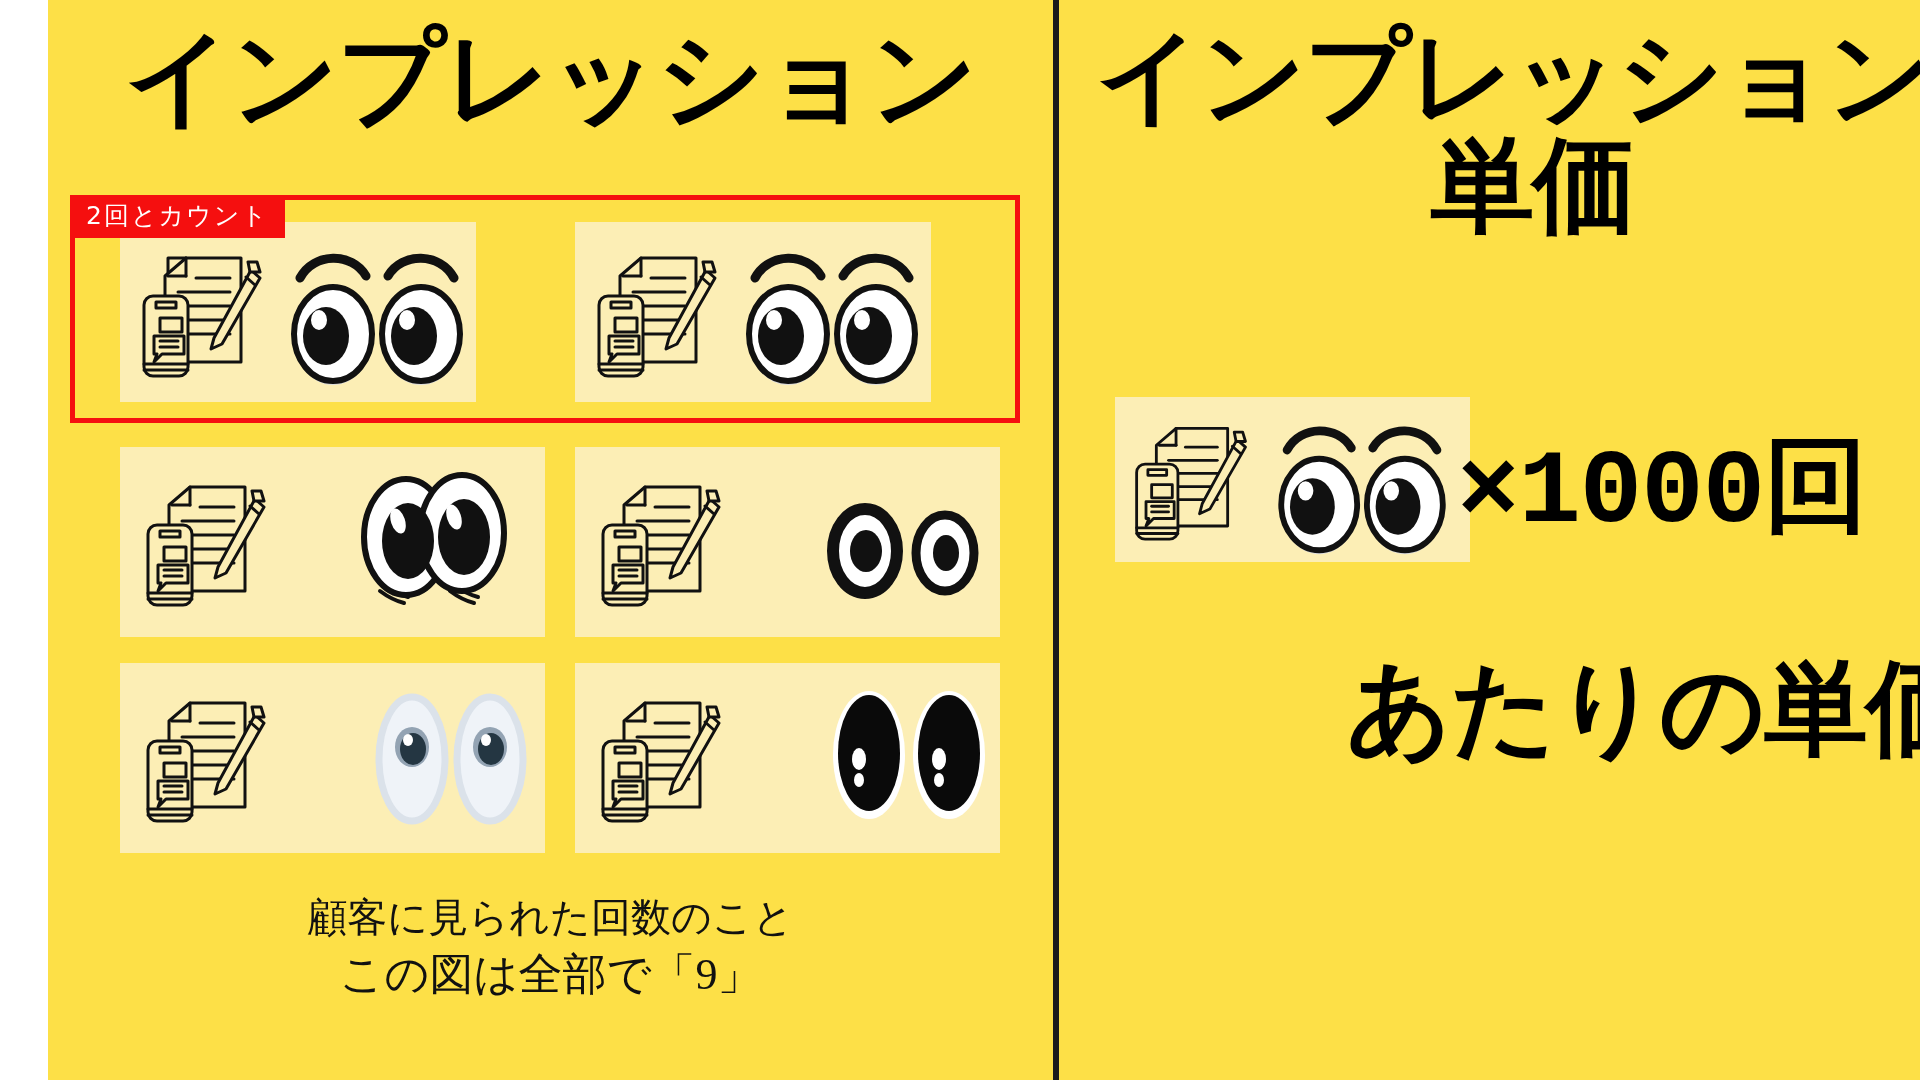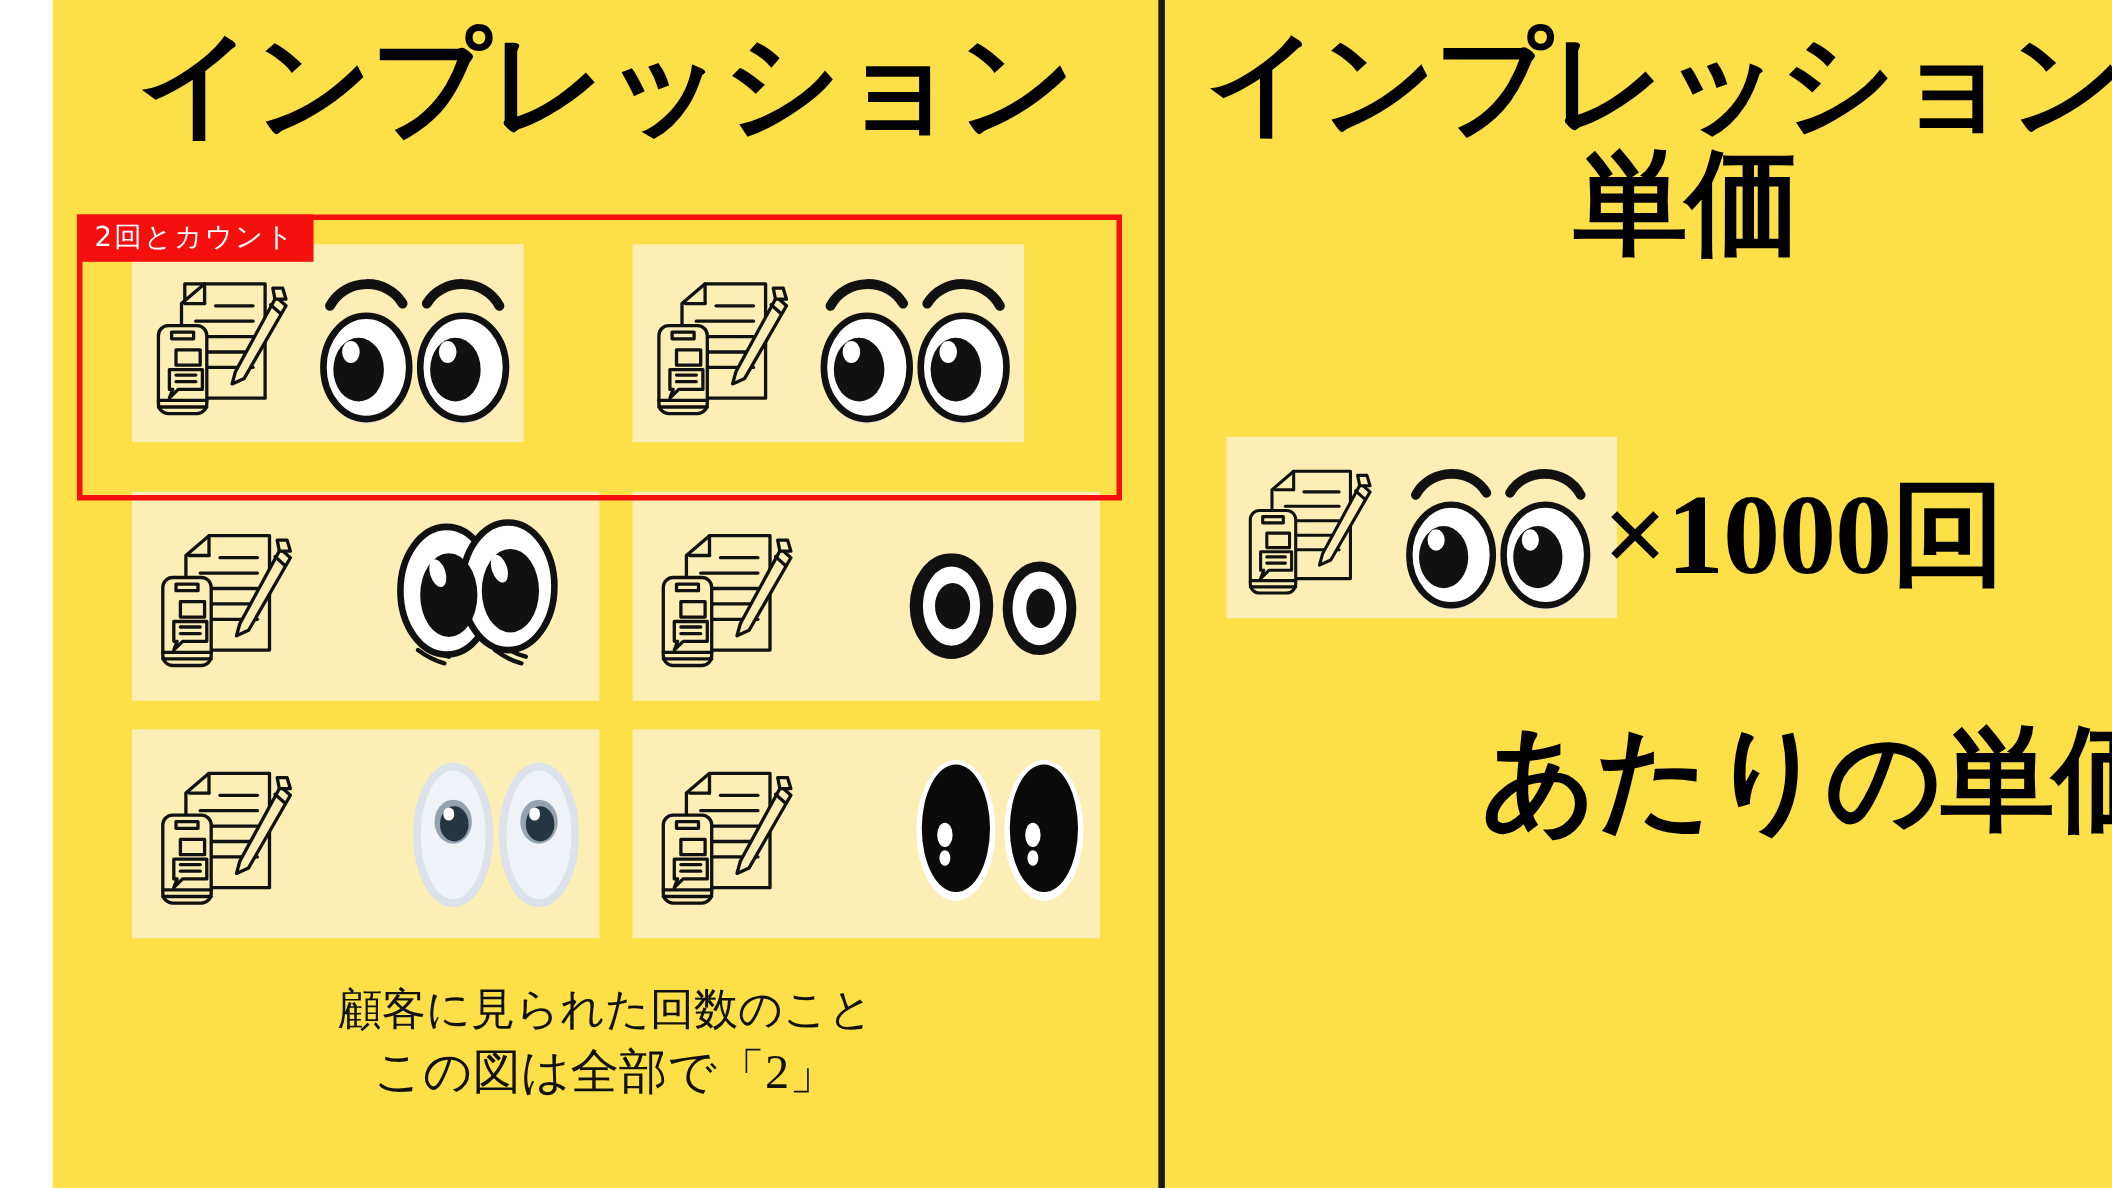--- a/index.html
+++ b/index.html
@@ -59,21 +59,21 @@
     top: 22px;
     font-size: 104px;
     text-align: center;
   }
   .title-right .l2 { display: block; padding-left: 38px; }
 
   
   .redbox {
     position: absolute;
     left: 22px;  top: 195px;
-    width: 950px; height: 260px;
+    width: 950px; height: 228px;
     border: 5px solid #f50f0f;
     background: transparent;
   }
   .redbadge {
     position: absolute;
     left: -5px; top: -5px;
     background: #f50f0f;
     color: #ffffff;
     font-size: 25px;
     font-weight: 500;
@@ -131,21 +131,21 @@
     overflow: hidden;
   }
   .right-mult {
     position: absolute;
     left: 398px; top: 417px;
     font-size: 104px;
     font-weight: 700;
     color: #000;
     letter-spacing: -1px;
     white-space: nowrap;
-    font-family: Liberation Serif, serif;
+    font-family: Liberation Mono, monospace;
   }
   .right-bottom {
     position: absolute;
     left: 0; right: 0;
     top: 640px;
     text-align: right;
     font-size: 104px;
     font-weight: 700;
     letter-spacing: -2px;
     color: #000;
@@ -397,21 +397,21 @@
         </svg>
       </div>
     </div>
 
     <div class="redbox">
       <div class="redbadge">2回とカウント</div>
     </div>
 
     <div class="captions">
       <div class="cap-line cap1">顧客に見られた回数のこと</div>
-      <div class="cap-line cap3">この図は全部で「2」</div>
+      <div class="cap-line cap3">この図は全部で「9」</div>
     </div>
   </div>
 
   <div class="vdivider"></div>
 
   <div class="panel-right">
 
     <div class="big-title title-right">
       <span class="l1">インプレッション</span>
       <span class="l2">単価</span>

